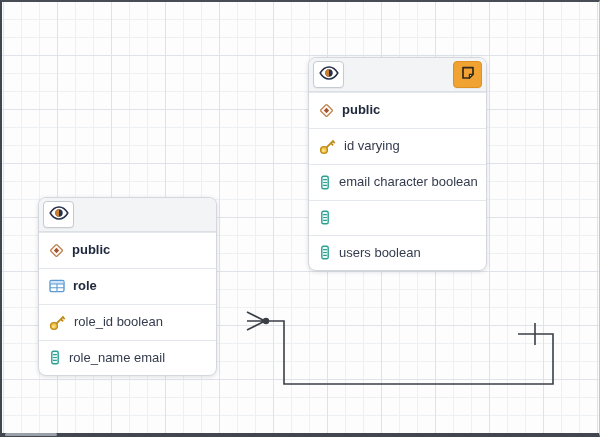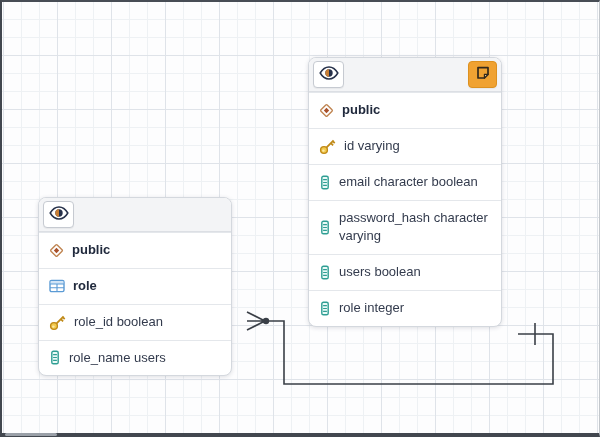--- a/index.html
+++ b/index.html
@@ -30,21 +30,21 @@
   }
   .hthumb{
     position:absolute;left:5px;bottom:1px;width:52px;height:3px;z-index:60;
     background:#9aa0a8;border-radius:2px;
   }
   
   svg.rel-layer{position:absolute;inset:0;z-index:5;}
   .rel-stroke{fill:none;stroke:#3a3f47;stroke-width:1.6;}
   
   .tnode{
-    position:absolute;width:194px;box-sizing:border-box;z-index:10;
+    position:absolute;width:179px;box-sizing:border-box;z-index:10;
     background:#fff;border:1px solid #d4d8de;border-radius:8px;
     box-shadow:0 1px 4px rgba(40,50,70,.15);
   }
   .thead{
     display:flex;align-items:center;justify-content:space-between;
     background:#f3f4f6;height:34px;box-sizing:border-box;
     border-bottom:1px solid #dcdfe4;border-radius:7px 7px 0 0;
     padding:0 2px;
   }
   .iconbtn{
@@ -119,21 +119,21 @@
       </span>
       <span class="lbl">role_id boolean</span>
     </div>
     <div class="trow">
       <span class="ic">
         <svg width="12" height="15" viewBox="0 0 12 15">
           <rect x="2.8" y="1.2" width="6.4" height="12.6" rx="1.6" fill="#eafaf7" stroke="#2f9e93" stroke-width="1.4"></rect>
           <path d="M4.1 4.7 h3.8 M4.1 7.5 h3.8 M4.1 10.3 h3.8" stroke="#2f9e93" stroke-width="1.2" fill="none"></path>
         </svg>
       </span>
-      <span class="lbl">role_name users</span>
+      <span class="lbl">role_name email</span>
     </div>
   </div>
 
   <div class="tnode" style="left:308px;top:57px;">
     <div class="thead">
       <button class="iconbtn">
         <span class="ic">
           <svg width="20" height="14" viewBox="0 0 20 14">
             <path d="M1.2 7 C4 2.2 7 0.9 10 0.9 C13 0.9 16 2.2 18.8 7 C16 11.8 13 13.1 10 13.1 C7 13.1 4 11.8 1.2 7 Z" fill="#fff" stroke="#26314a" stroke-width="1.5"></path>
             <circle cx="10" cy="7" r="3.7" fill="#26314a"></circle>
@@ -178,38 +178,28 @@
       </span>
       <span class="lbl">email character boolean</span>
     </div>
     <div class="trow">
       <span class="ic">
         <svg width="12" height="15" viewBox="0 0 12 15">
           <rect x="2.8" y="1.2" width="6.4" height="12.6" rx="1.6" fill="#eafaf7" stroke="#2f9e93" stroke-width="1.4"></rect>
           <path d="M4.1 4.7 h3.8 M4.1 7.5 h3.8 M4.1 10.3 h3.8" stroke="#2f9e93" stroke-width="1.2" fill="none"></path>
         </svg>
       </span>
-      <span class="lbl wrap">password_hash character varying</span>
     </div>
     <div class="trow">
       <span class="ic">
         <svg width="12" height="15" viewBox="0 0 12 15">
           <rect x="2.8" y="1.2" width="6.4" height="12.6" rx="1.6" fill="#eafaf7" stroke="#2f9e93" stroke-width="1.4"></rect>
           <path d="M4.1 4.7 h3.8 M4.1 7.5 h3.8 M4.1 10.3 h3.8" stroke="#2f9e93" stroke-width="1.2" fill="none"></path>
         </svg>
       </span>
       <span class="lbl">users boolean</span>
-    </div>
-    <div class="trow">
-      <span class="ic">
-        <svg width="12" height="15" viewBox="0 0 12 15">
-          <rect x="2.8" y="1.2" width="6.4" height="12.6" rx="1.6" fill="#eafaf7" stroke="#2f9e93" stroke-width="1.4"></rect>
-          <path d="M4.1 4.7 h3.8 M4.1 7.5 h3.8 M4.1 10.3 h3.8" stroke="#2f9e93" stroke-width="1.2" fill="none"></path>
-        </svg>
-      </span>
-      <span class="lbl">role integer</span>
     </div>
   </div>
 
 </div>
 
 <div class="frame"></div>
 <div class="hthumb"></div>
 
 </body></html>

